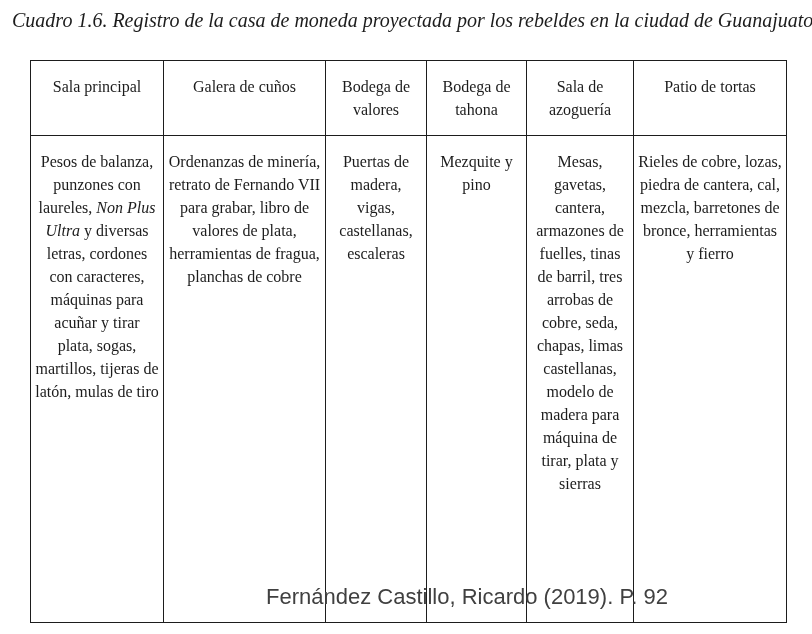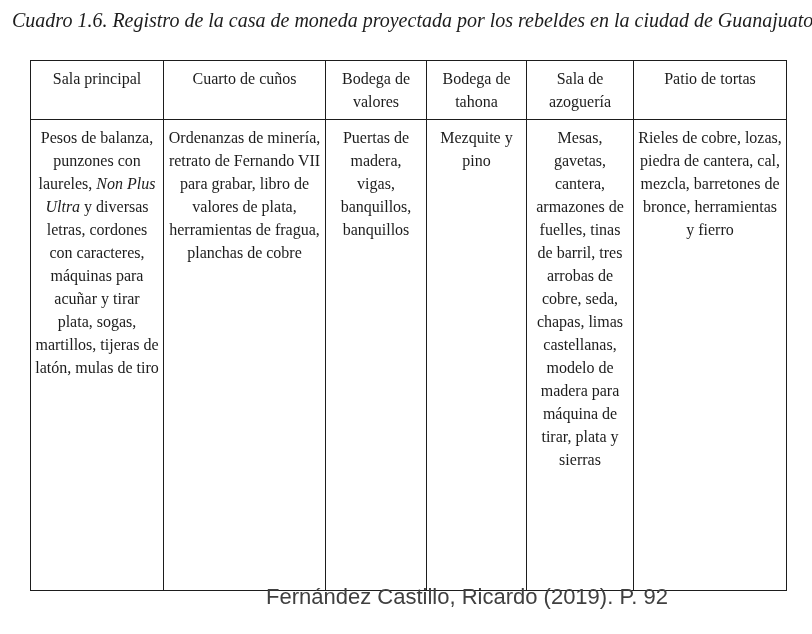--- a/index.html
+++ b/index.html
@@ -37,21 +37,21 @@
   }
   table.inventory, table.inventory th, table.inventory td {
     border: 1.5px solid #1d1d1d;
   }
   table.inventory th, table.inventory td {
     font-weight: normal;
     font-size: 16px;
     line-height: 23px;
     text-align: center;
     vertical-align: top;
-    padding: 6px 4px;
+    padding: 14px 4px;
     overflow-wrap: break-word;
   }
   table.inventory thead th {
     height: 43px;
   }
   table.inventory tbody td {
     height: 458px;
   }
   .italic-phrase {
     font-style: italic;
@@ -77,34 +77,34 @@
     <col style="width:133px">
     <col style="width:162px">
     <col style="width:101px">
     <col style="width:100px">
     <col style="width:107px">
     <col style="width:153px">
   </colgroup>
   <thead>
     <tr>
       <th>Sala principal</th>
-      <th>Cuarto de cuños</th>
+      <th>Galera de cuños</th>
       <th>Bodega de valores</th>
       <th>Bodega de tahona</th>
       <th>Sala de azoguería</th>
       <th>Patio de tortas</th>
     </tr>
   </thead>
   <tbody>
     <tr>
       <td>
         <span>Pesos de balanza, punzones con laureles, </span><span class="italic-phrase">Non Plus Ultra</span><span> y diversas letras, cordones con caracteres, máquinas para acuñar y tirar plata, sogas, martillos, tijeras de latón, mulas de tiro</span>
       </td>
       <td>Ordenanzas de minería, retrato de Fernando VII para grabar, libro de valores de plata, herramientas de fragua, planchas de cobre</td>
-      <td>Puertas de madera, vigas, banquillos, banquillos</td>
+      <td>Puertas de madera, vigas, castellanas, escaleras</td>
       <td>Mezquite y pino</td>
       <td>Mesas, gavetas, cantera, armazones de fuelles, tinas de barril, tres arrobas de cobre, seda, chapas, limas castellanas, modelo de madera para máquina de tirar, plata y sierras</td>
       <td>Rieles de cobre, lozas, piedra de cantera, cal, mezcla, barretones de bronce, herramientas y fierro</td>
     </tr>
   </tbody>
 </table>
 
 <div class="citation">Fernández Castillo, Ricardo (2019). P. 92</div>
 
 </body></html>

